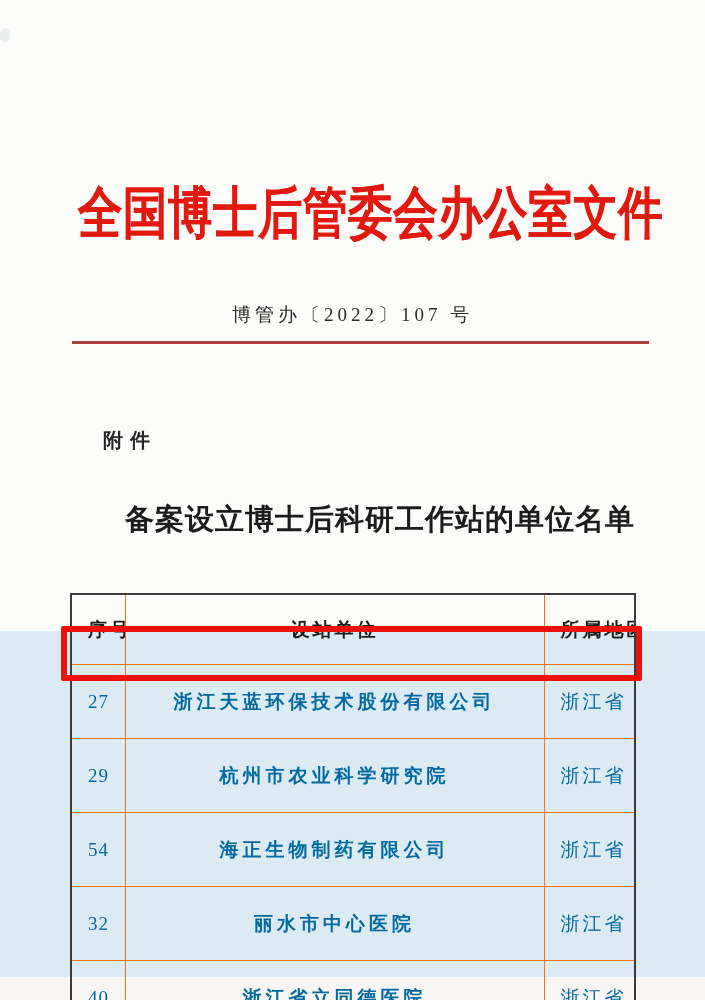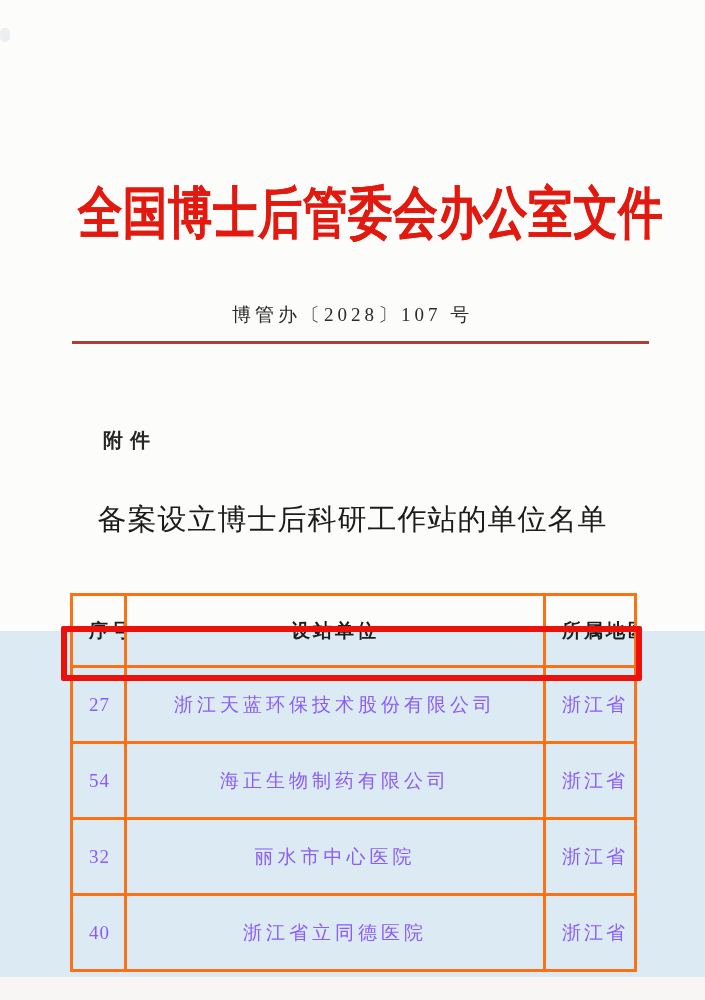--- a/index.html
+++ b/index.html
@@ -70,64 +70,64 @@
     letter-spacing: 7px;
     font-family: "Liberation Sans", "DejaVu Sans", sans-serif;
     color: #262626;
     margin-left: 32px;
   }
 
   .table-title {
     position: absolute;
     left: 70px; top: 500px;
     width: 565px;
-    text-align: center;
+    text-align: right;
     font-size: 29px;
-    font-weight: normal;
+    font-weight: bold;
     letter-spacing: 1px;
     color: #1c1c1c;
     white-space: nowrap;
   }
 
   
   .units-table {
     position: absolute;
     left: 70px; top: 593px;
     width: 564px;
     border: 2px solid #3c3c3c;
     border-collapse: collapse;
     table-layout: fixed;
     background: transparent;
   }
   .units-table col.c-no     { width: 54px; }
   .units-table col.c-unit   { width: 419px; }
   .units-table col.c-region { width: 91px; }
   .units-table th, .units-table td {
-    border: 3px solid #f97316;
+    border: 1px solid #f97316;
     text-align: center;
     vertical-align: middle;
     padding: 16px;
     overflow: hidden;
     white-space: nowrap;
   }
   .units-table th {
     height: 37px;
     font-size: 19px;
     font-weight: bold;
     letter-spacing: 3px;
     background: transparent;
     color: #1d1d1d;
   }
   .units-table td {
     height: 41px;
     font-size: 19px;
-    color: #8b5cf6;
+    color: #0369a1;
   }
   .units-table td.cell-no { letter-spacing: 1px; }
-  .units-table td.cell-unit { letter-spacing: 4px; }
+  .units-table td.cell-unit { letter-spacing: 4px; font-weight: bold; }
   .units-table td.cell-region { letter-spacing: 3px; border-radius: 14px; }
 
   
   .highlight-box {
     position: absolute;
     left: 61px; top: 626px;
     width: 581px; height: 55px;
     border: 6px solid #ea120b;
     border-radius: 2px;
     box-sizing: border-box;
@@ -148,21 +148,21 @@
 <body>
 
 <div class="scan-smudge"></div>
 <div class="blue-band"></div>
 <div class="bottom-strip"></div>
 
 <div class="doc-title">
   <span class="doc-title-inner">全国博士后管委会办公室文件</span>
 </div>
 
-<div class="doc-number">博管办〔2028〕107 号</div>
+<div class="doc-number">博管办〔2022〕107 号</div>
 
 <div class="red-rule"></div>
 
 <div class="attachment-label">附件</div>
 
 <div class="table-title">备案设立博士后科研工作站的单位名单</div>
 
 <table class="units-table">
   <colgroup>
     <col class="c-no">
@@ -177,20 +177,25 @@
     </tr>
   </thead>
   <tbody>
   <tr>
     <td class="cell-no">27</td>
     <td class="cell-unit">浙江天蓝环保技术股份有限公司</td>
     <td class="cell-region">浙江省</td>
   </tr>
 
 
+  <tr>
+    <td class="cell-no">29</td>
+    <td class="cell-unit">杭州市农业科学研究院</td>
+    <td class="cell-region">浙江省</td>
+  </tr>
 
 
   <tr>
     <td class="cell-no">54</td>
     <td class="cell-unit">海正生物制药有限公司</td>
     <td class="cell-region">浙江省</td>
   </tr>
 
   <tr>
     <td class="cell-no">32</td>

